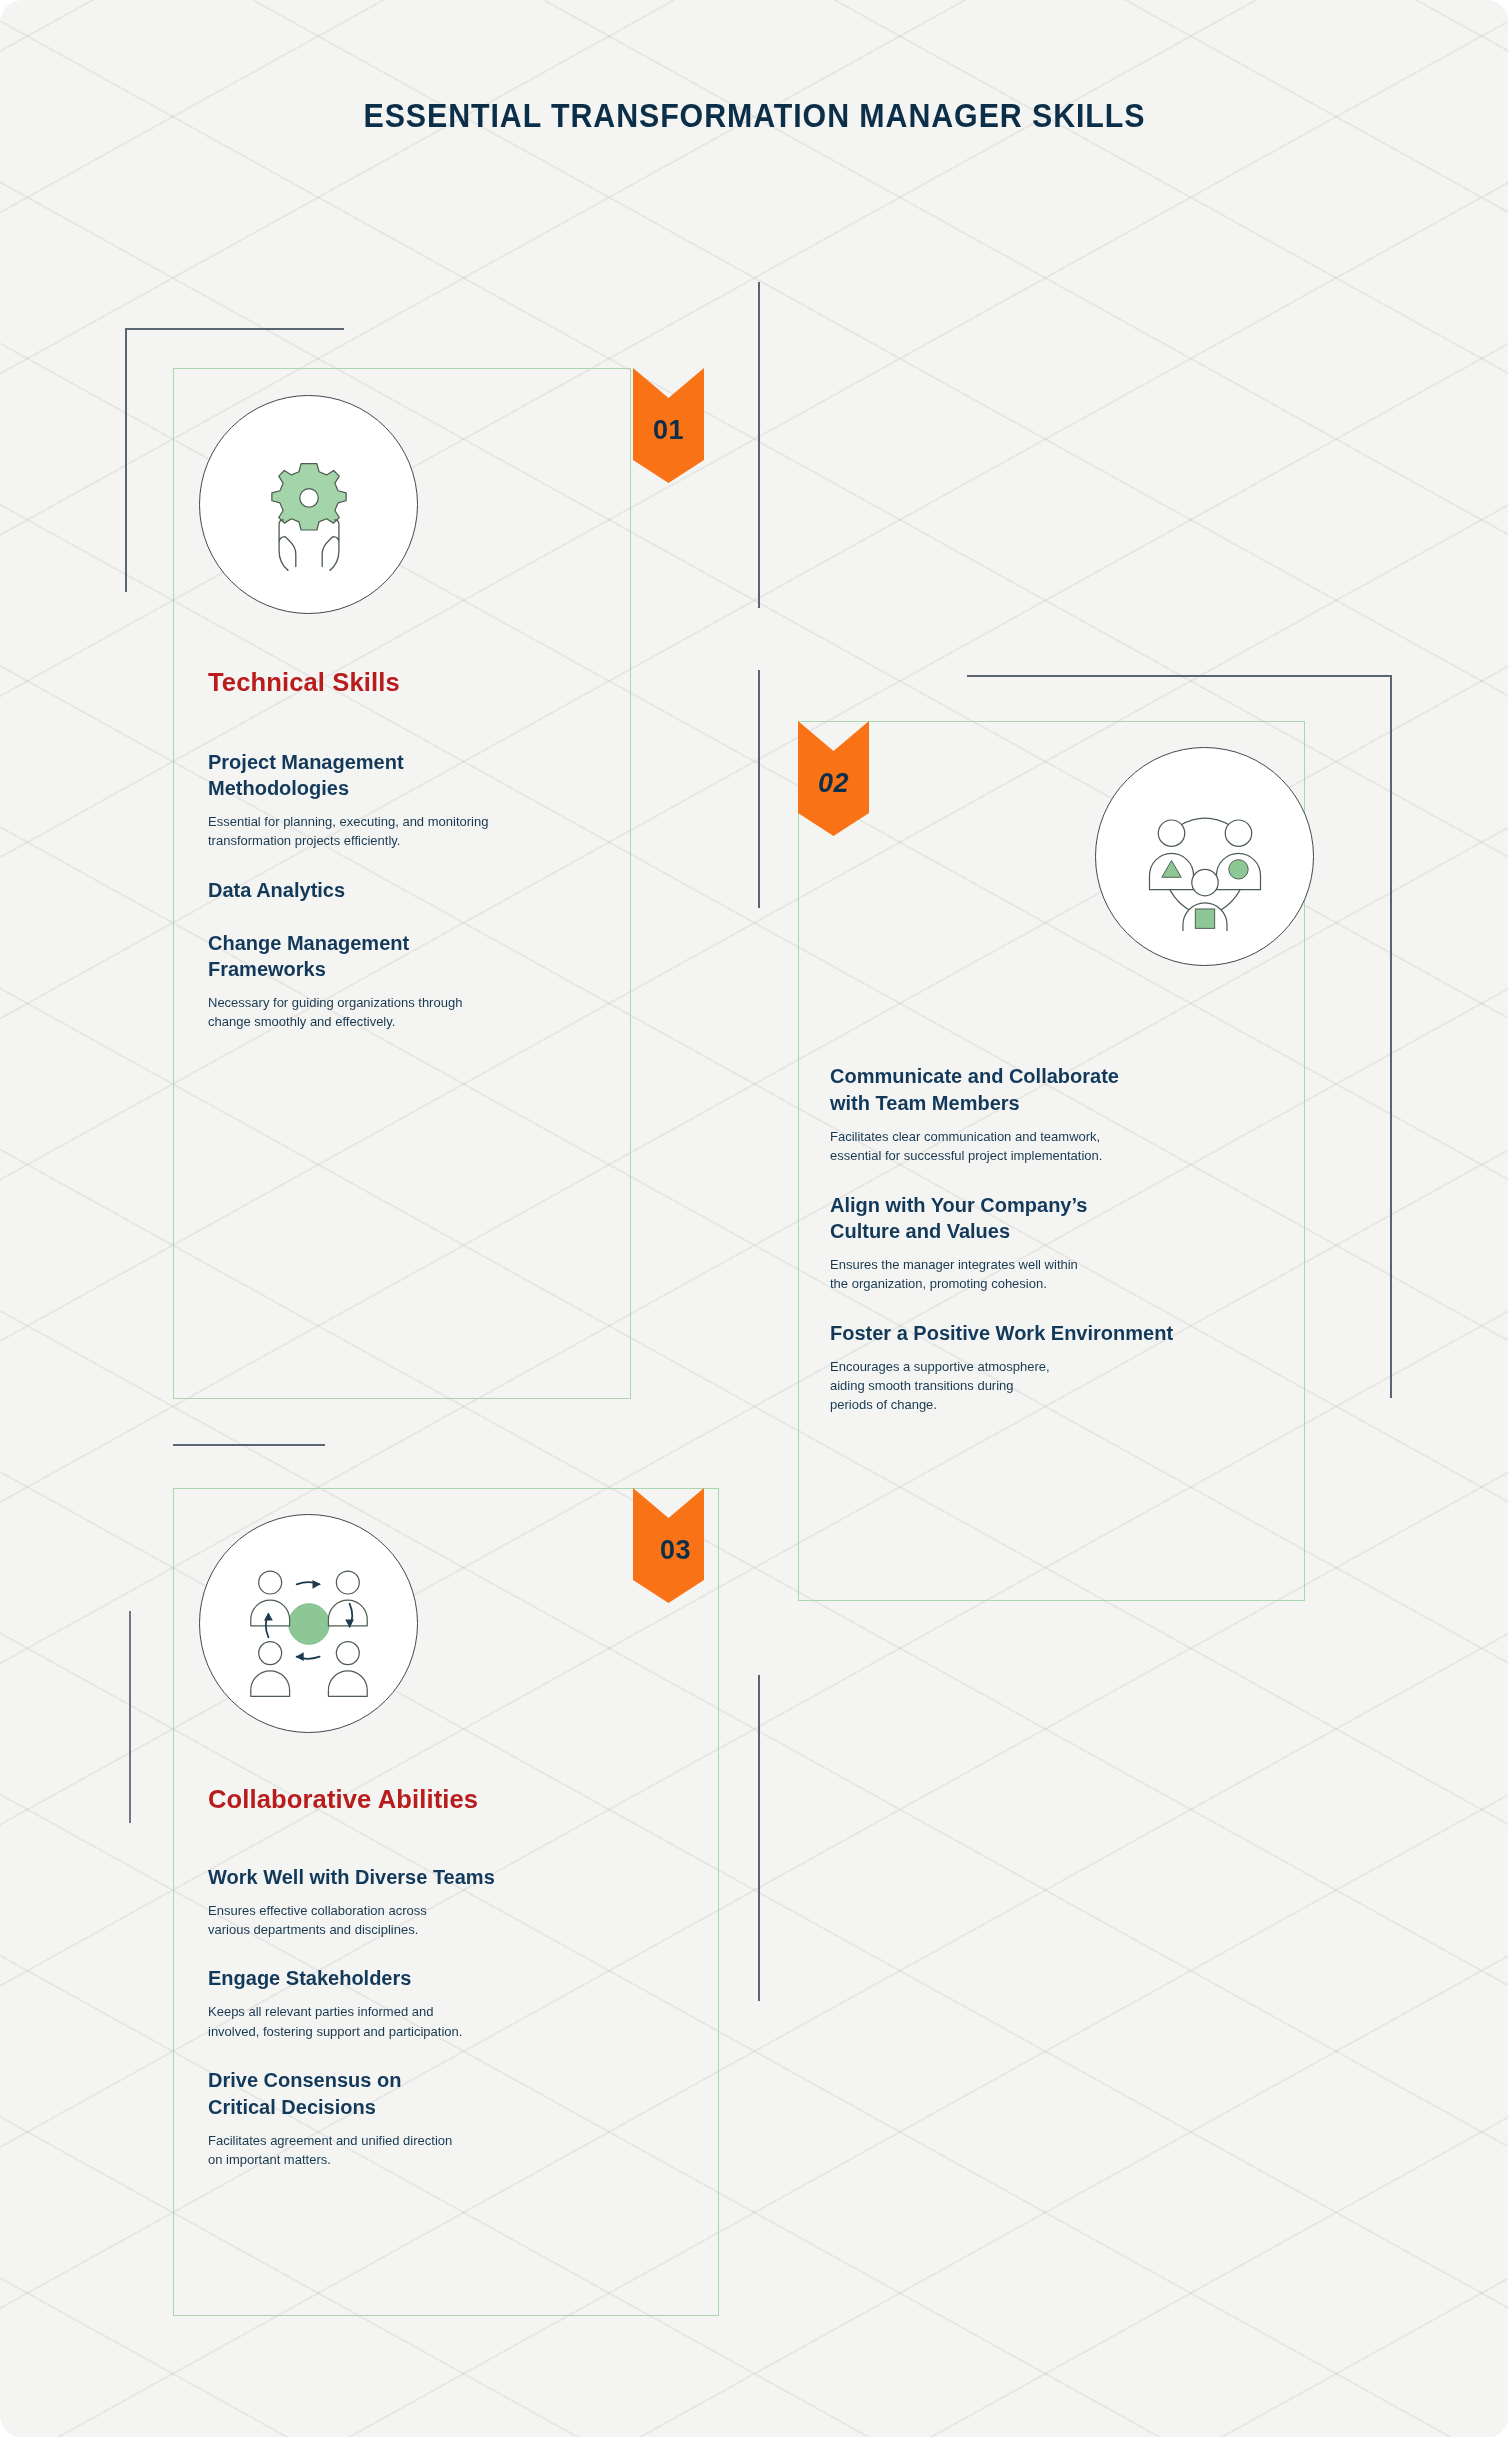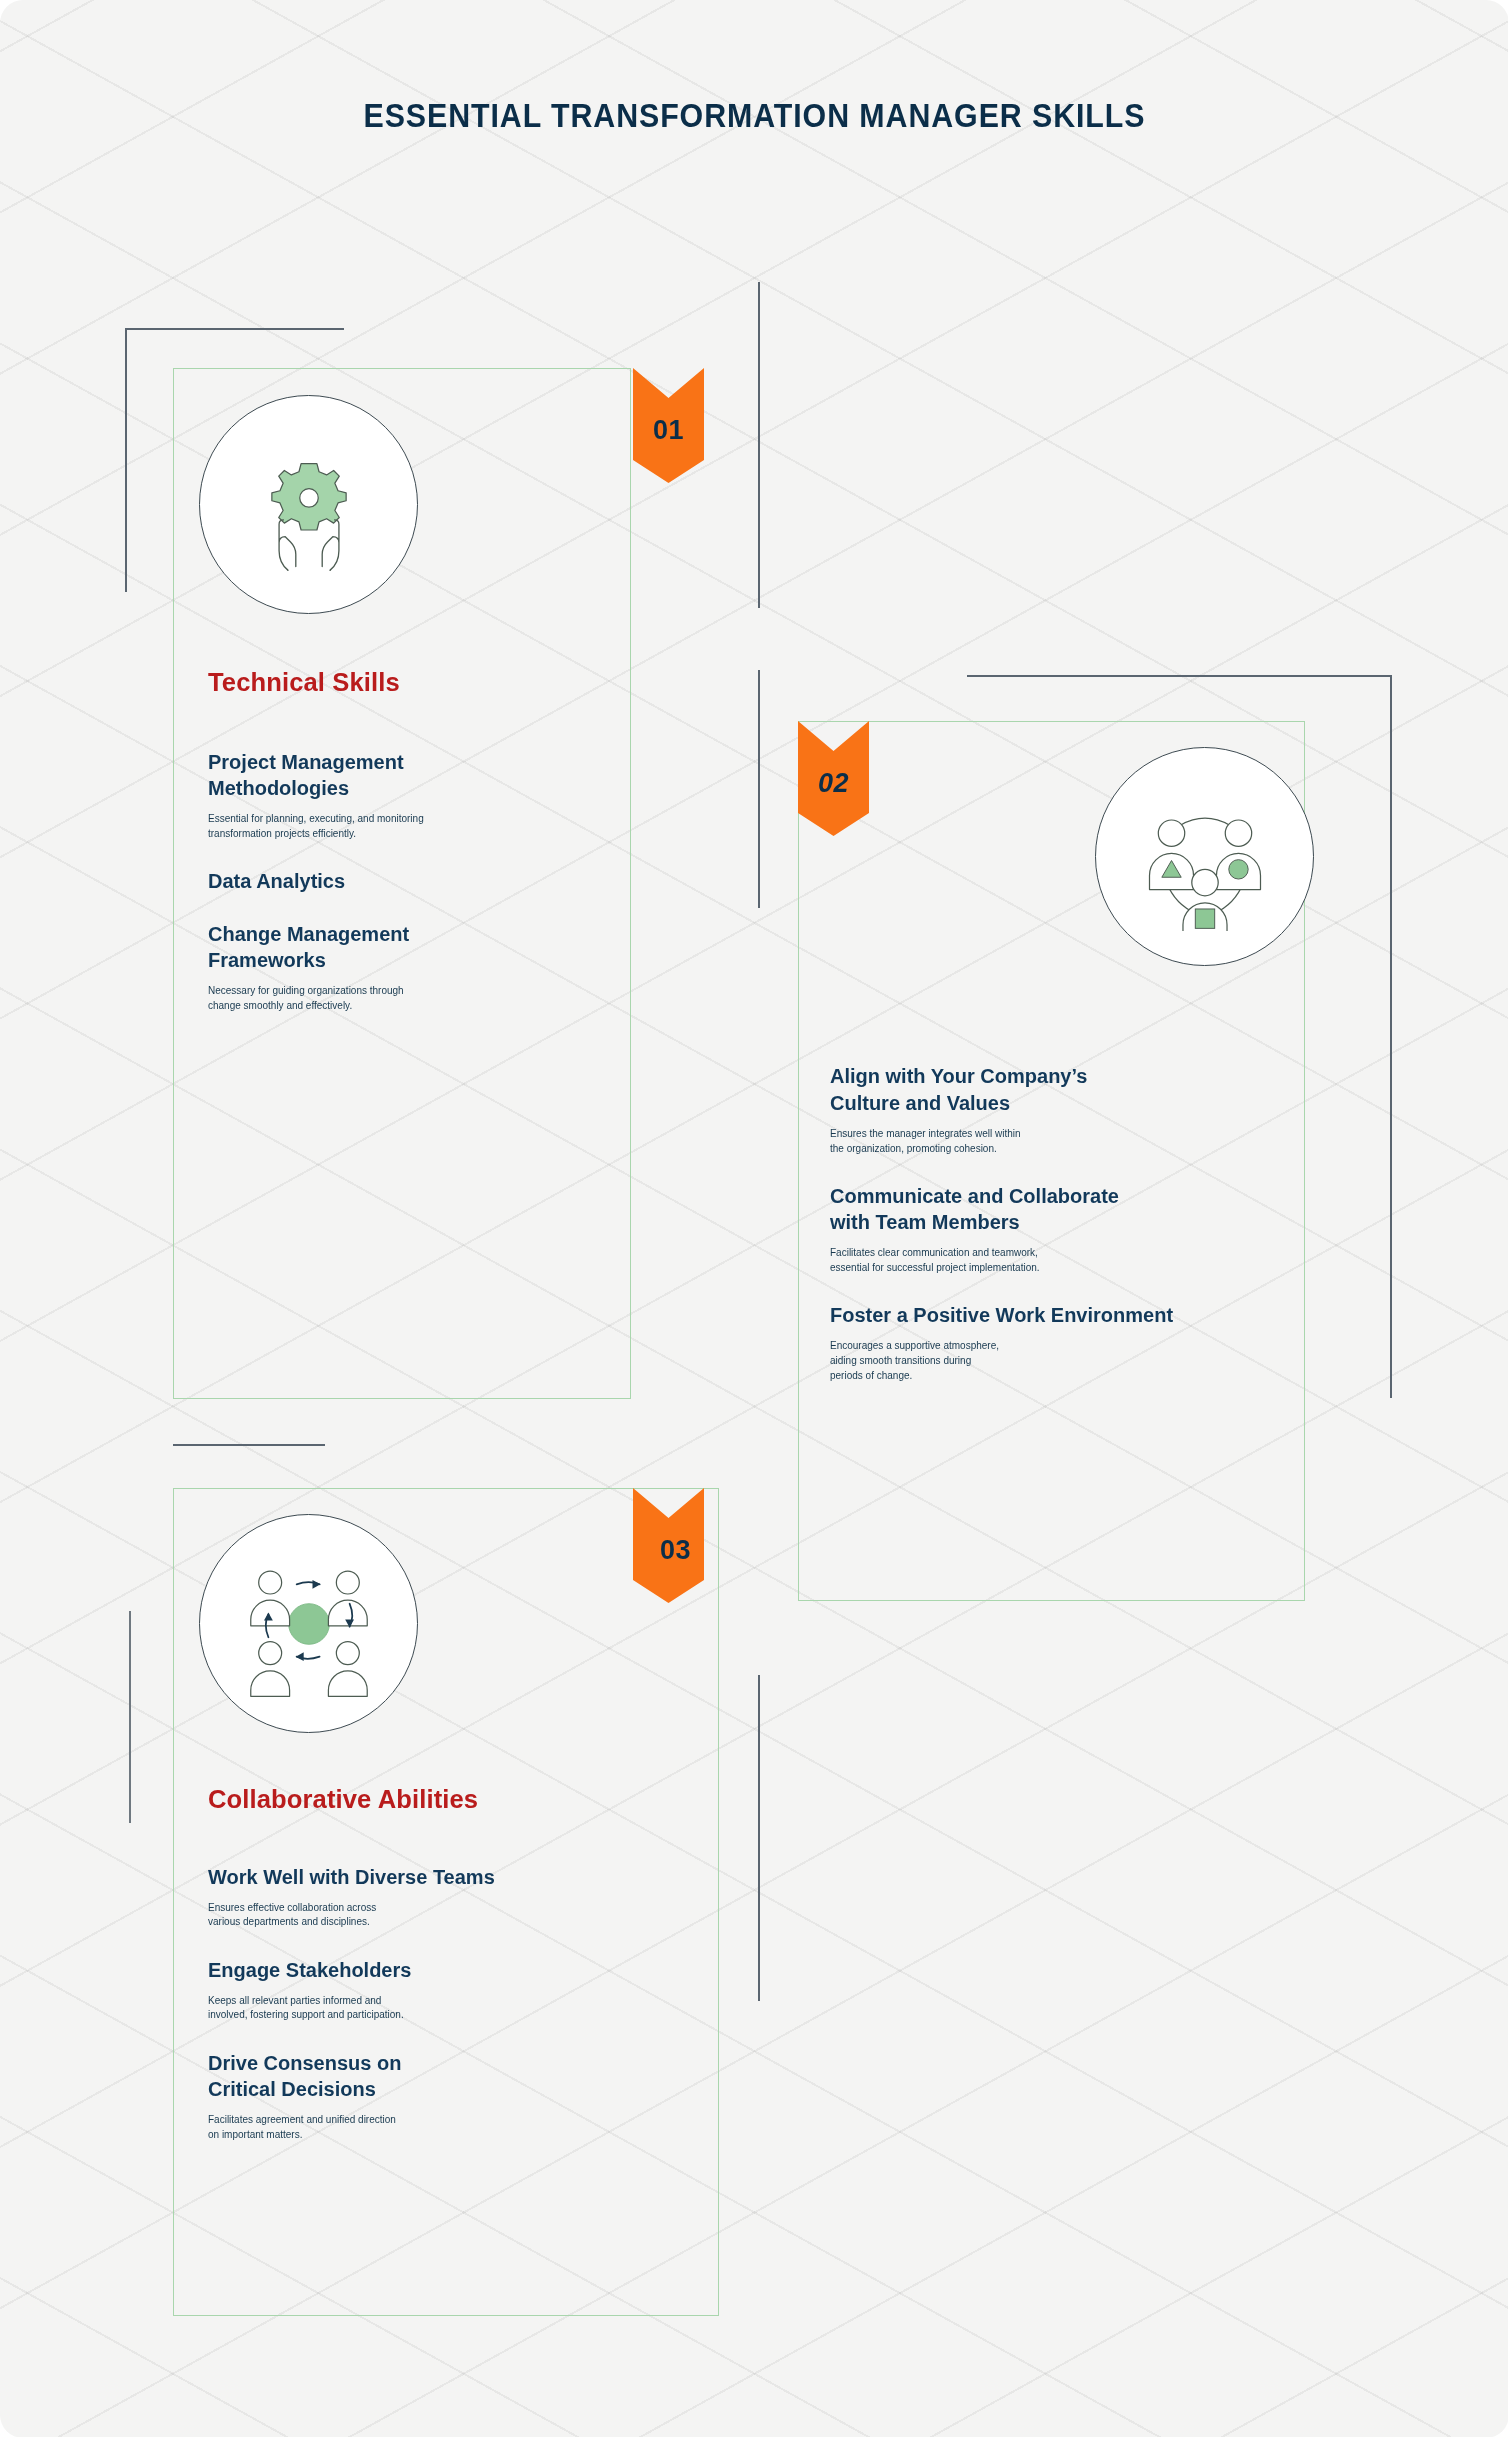--- a/index.html
+++ b/index.html
@@ -79,21 +79,21 @@
   
   .card-title {
     font-size:25.6px; font-weight:700; color:#b91c1c;
     letter-spacing:0.1px; line-height:1.18;
   }
   .sub-title {
     font-size:20px; font-weight:600; color:#12395a;
     line-height:1.32; margin-top:26.4px;
   }
   .sub-body {
-    font-size:10px; font-weight:400; color:#18394f;
+    font-size:13px; font-weight:400; color:#18394f;
     line-height:1.48; margin-top:10.6px;
   }
   .block:first-of-type .sub-title { margin-top:0; }
   .content { position:absolute; }
 </style>
 </head>
 <body>
 
 <div id="poster">
 
@@ -173,26 +173,26 @@
 
       <circle cx="84" cy="113" r="15" fill="#fff" stroke="#4d5c52" stroke-width="1.4"></circle>
       <path d="M59 161 a25 25 0 0 1 50 0 l0 10 -50 0 z" fill="#fff" stroke="#4d5c52" stroke-width="1.4" stroke-linejoin="round"></path>
       <rect x="73" y="143" width="22" height="22" fill="#8dc795" stroke="#4d5c52" stroke-width="1.1"></rect>
     </svg>
   </div>
 
   <div class="content" style="left:830px; top:1012px; width:494px;">
     <div style="height:25px"></div>
     <div class="block">
+      <div class="sub-title">Communicate and Collaborate<br>with Team Members</div>
+      <div class="sub-body">Facilitates clear communication and teamwork,<br>essential for successful project implementation.</div>
+    </div>
+    <div class="block">
       <div class="sub-title">Align with Your Company’s<br>Culture and Values</div>
       <div class="sub-body">Ensures the manager integrates well within<br>the organization, promoting cohesion.</div>
-    </div>
-    <div class="block">
-      <div class="sub-title">Communicate and Collaborate<br>with Team Members</div>
-      <div class="sub-body">Facilitates clear communication and teamwork,<br>essential for successful project implementation.</div>
     </div>
     <div class="block">
       <div class="sub-title">Foster a Positive Work Environment</div>
       <div class="sub-body">Encourages a supportive atmosphere,<br>aiding smooth transitions during<br>periods of change.</div>
     </div>
   </div>
 
   <div class="card" style="left:173px; top:1488px; width:546px; height:828px;"></div>
 
   <div class="ribbon" style="left:633px; top:1488px;padding-left:14px;">

